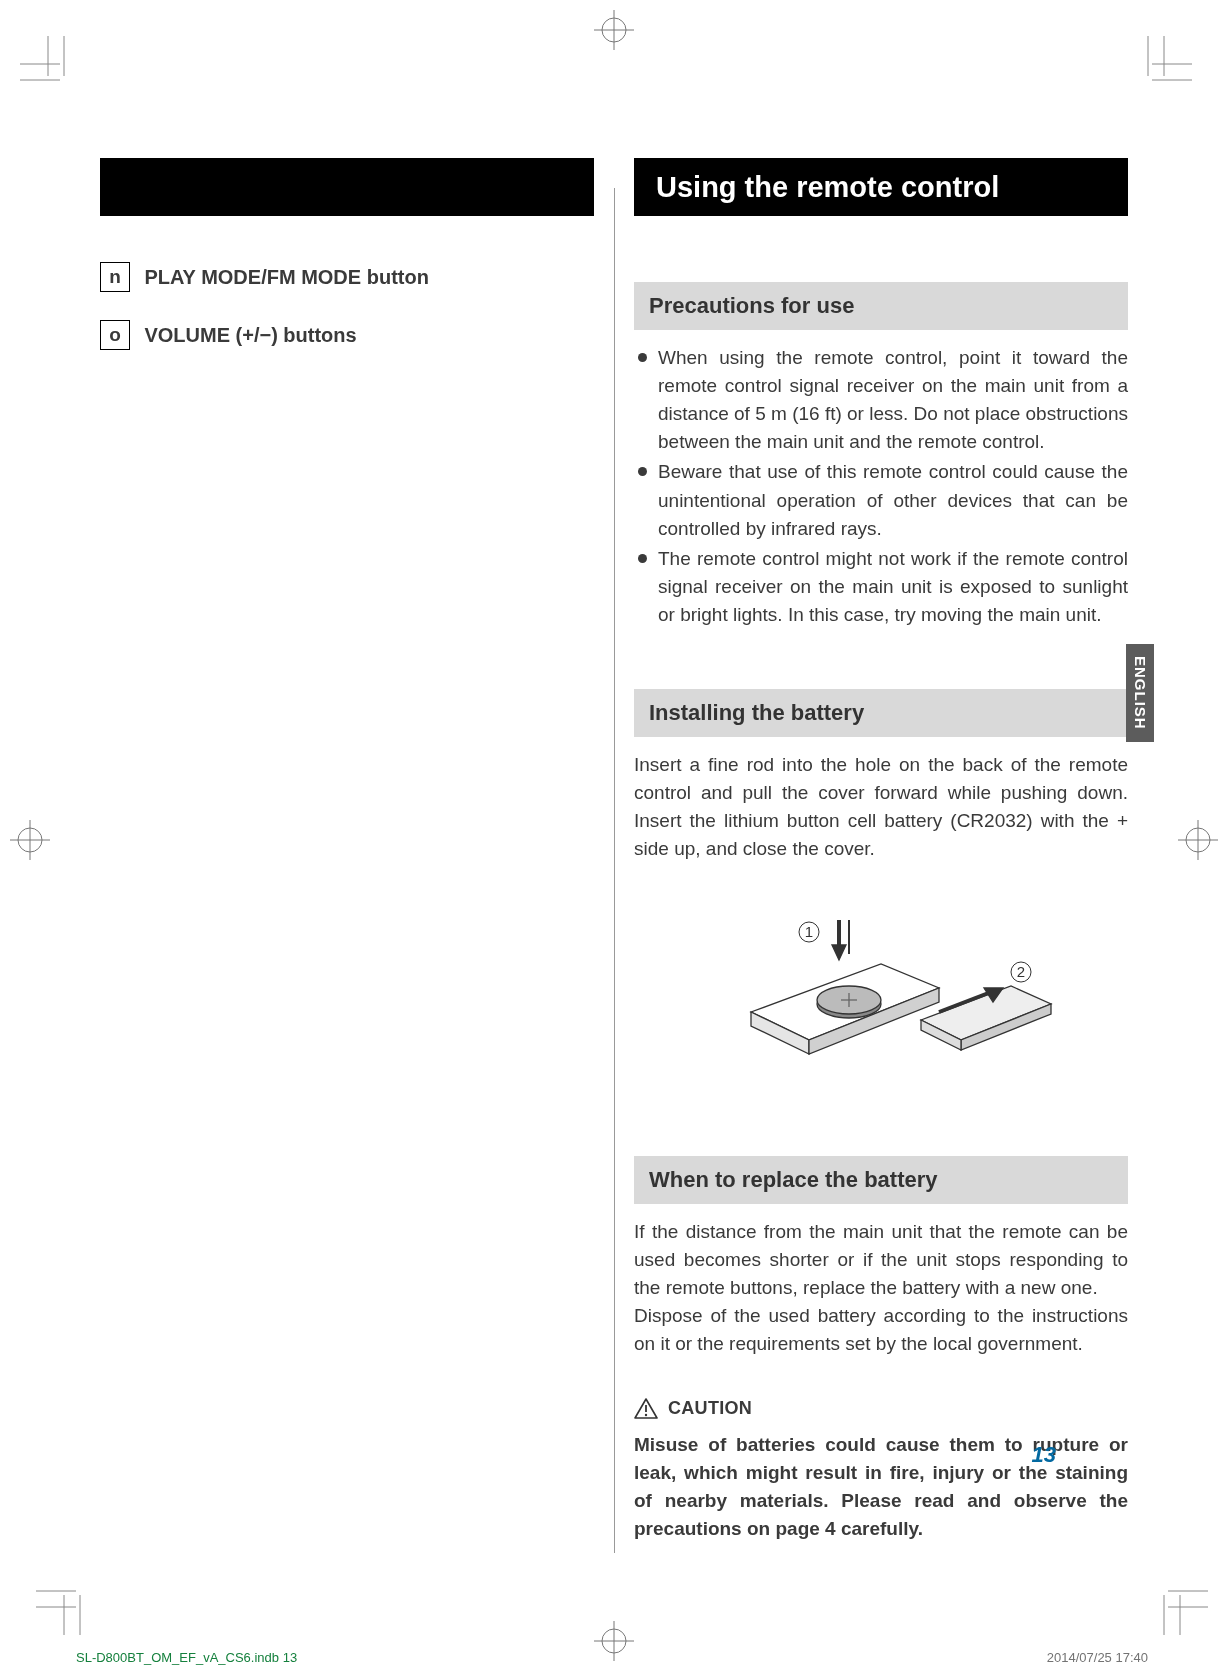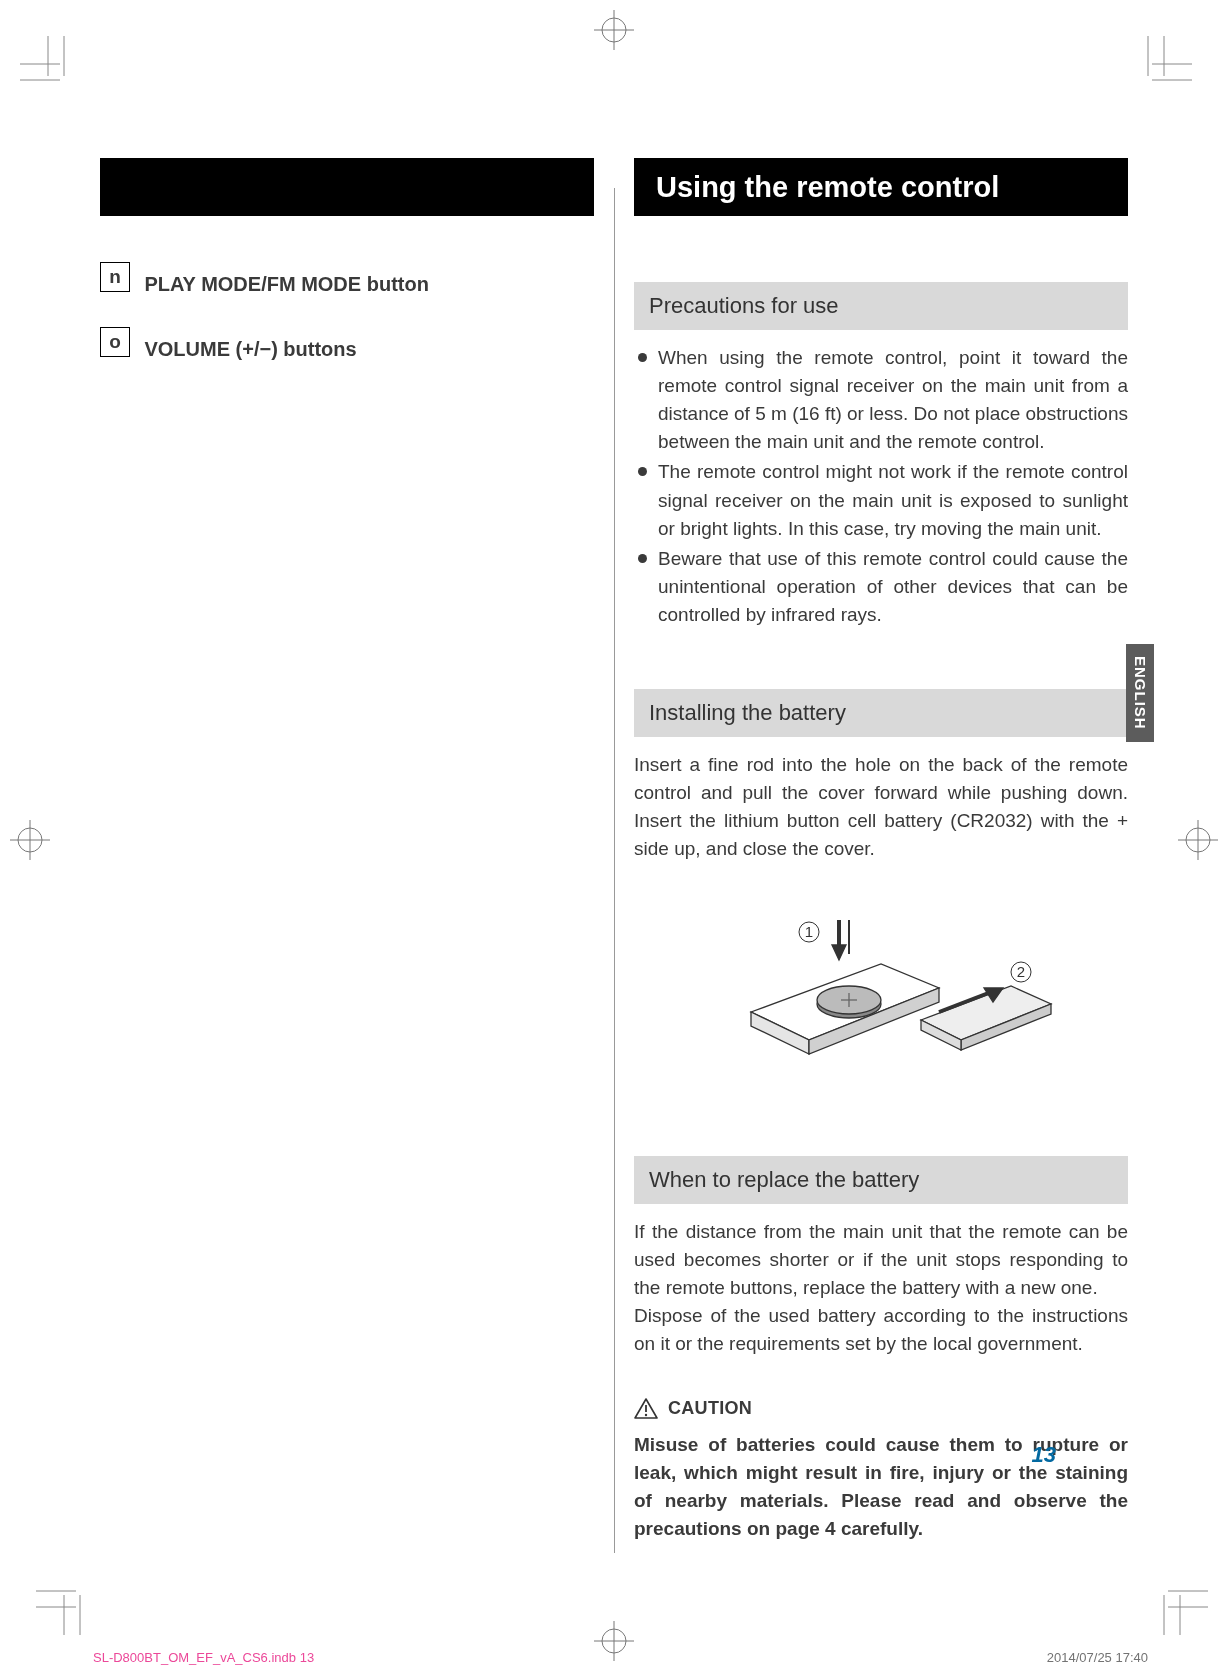--- a/index.html
+++ b/index.html
@@ -73,33 +73,32 @@
       font-size: 19px;
       vertical-align: top;
     }
     .item-title {
       display: inline-block;
       font-weight: 700;
       font-size: 20px;
       margin-left: 10px;
       vertical-align: top;
       line-height: 30px;
-      margin-top: 7px;
     }
     .item-body {
       font-size: 19px;
       line-height: 1.45;
       margin-left: 42px;
       margin-top: 10px;
       color: #3a3a3a;
       text-align: justify;
     }
     .gray-heading {
       background: #d9d9d9;
-      font-weight: 400;
+      font-weight: 700;
       font-size: 22px;
       padding: 11px 15px;
       color: #333;
     }
     .body-text {
       font-size: 19px;
       line-height: 1.48;
       text-align: justify;
       color: #3a3a3a;
     }
@@ -170,24 +169,24 @@
       position: absolute;
       right: 72px;
       bottom: 50px;
       font-style: italic;
       font-weight: 800;
       font-size: 22px;
       color: #0369a1;
     }
     .footer-left {
       position: absolute;
-      left: 93px;
+      left: 76px;
       bottom: 6px;
       font-size: 13px;
-      color: #ec4899;
+      color: #15803d;
     }
     .footer-right {
       position: absolute;
       right: 80px;
       bottom: 6px;
       font-size: 13px;
       color: #737373;
     }
 
     .battery-fig {
@@ -270,22 +269,22 @@
       <div class="col-right" style="position:relative;">
 
         <div class="black-band">
           <span>Using the remote control</span>
         </div>
 
         <div class="right-section first">
           <div class="gray-heading">Precautions for use</div>
           <ul class="bullets">
             <li>When using the remote control, point it toward the remote control signal receiver on the main unit from a distance of 5 m (16 ft) or less. Do not place obstructions between the main unit and the remote control.</li>
+            <li>Beware that use of this remote control could cause the unintentional operation of other devices that can be controlled by infrared rays.</li>
             <li>The remote control might not work if the remote control signal receiver on the main unit is exposed to sunlight or bright lights. In this case, try moving the main unit.</li>
-            <li>Beware that use of this remote control could cause the unintentional operation of other devices that can be controlled by infrared rays.</li>
           </ul>
         </div>
 
         <div class="right-section" style="margin-top:60px;">
           <div class="gray-heading">Installing the battery</div>
           <div class="body-text">Insert a fine rod into the hole on the back of the remote control and pull the cover forward while pushing down. Insert the lithium button cell battery (CR2032) with the + side up, and close the cover.</div>
 
           <div class="battery-fig">
             <svg width="380" height="200" viewBox="0 0 380 200">
               <g stroke="#333" stroke-width="1.3" fill="none">

